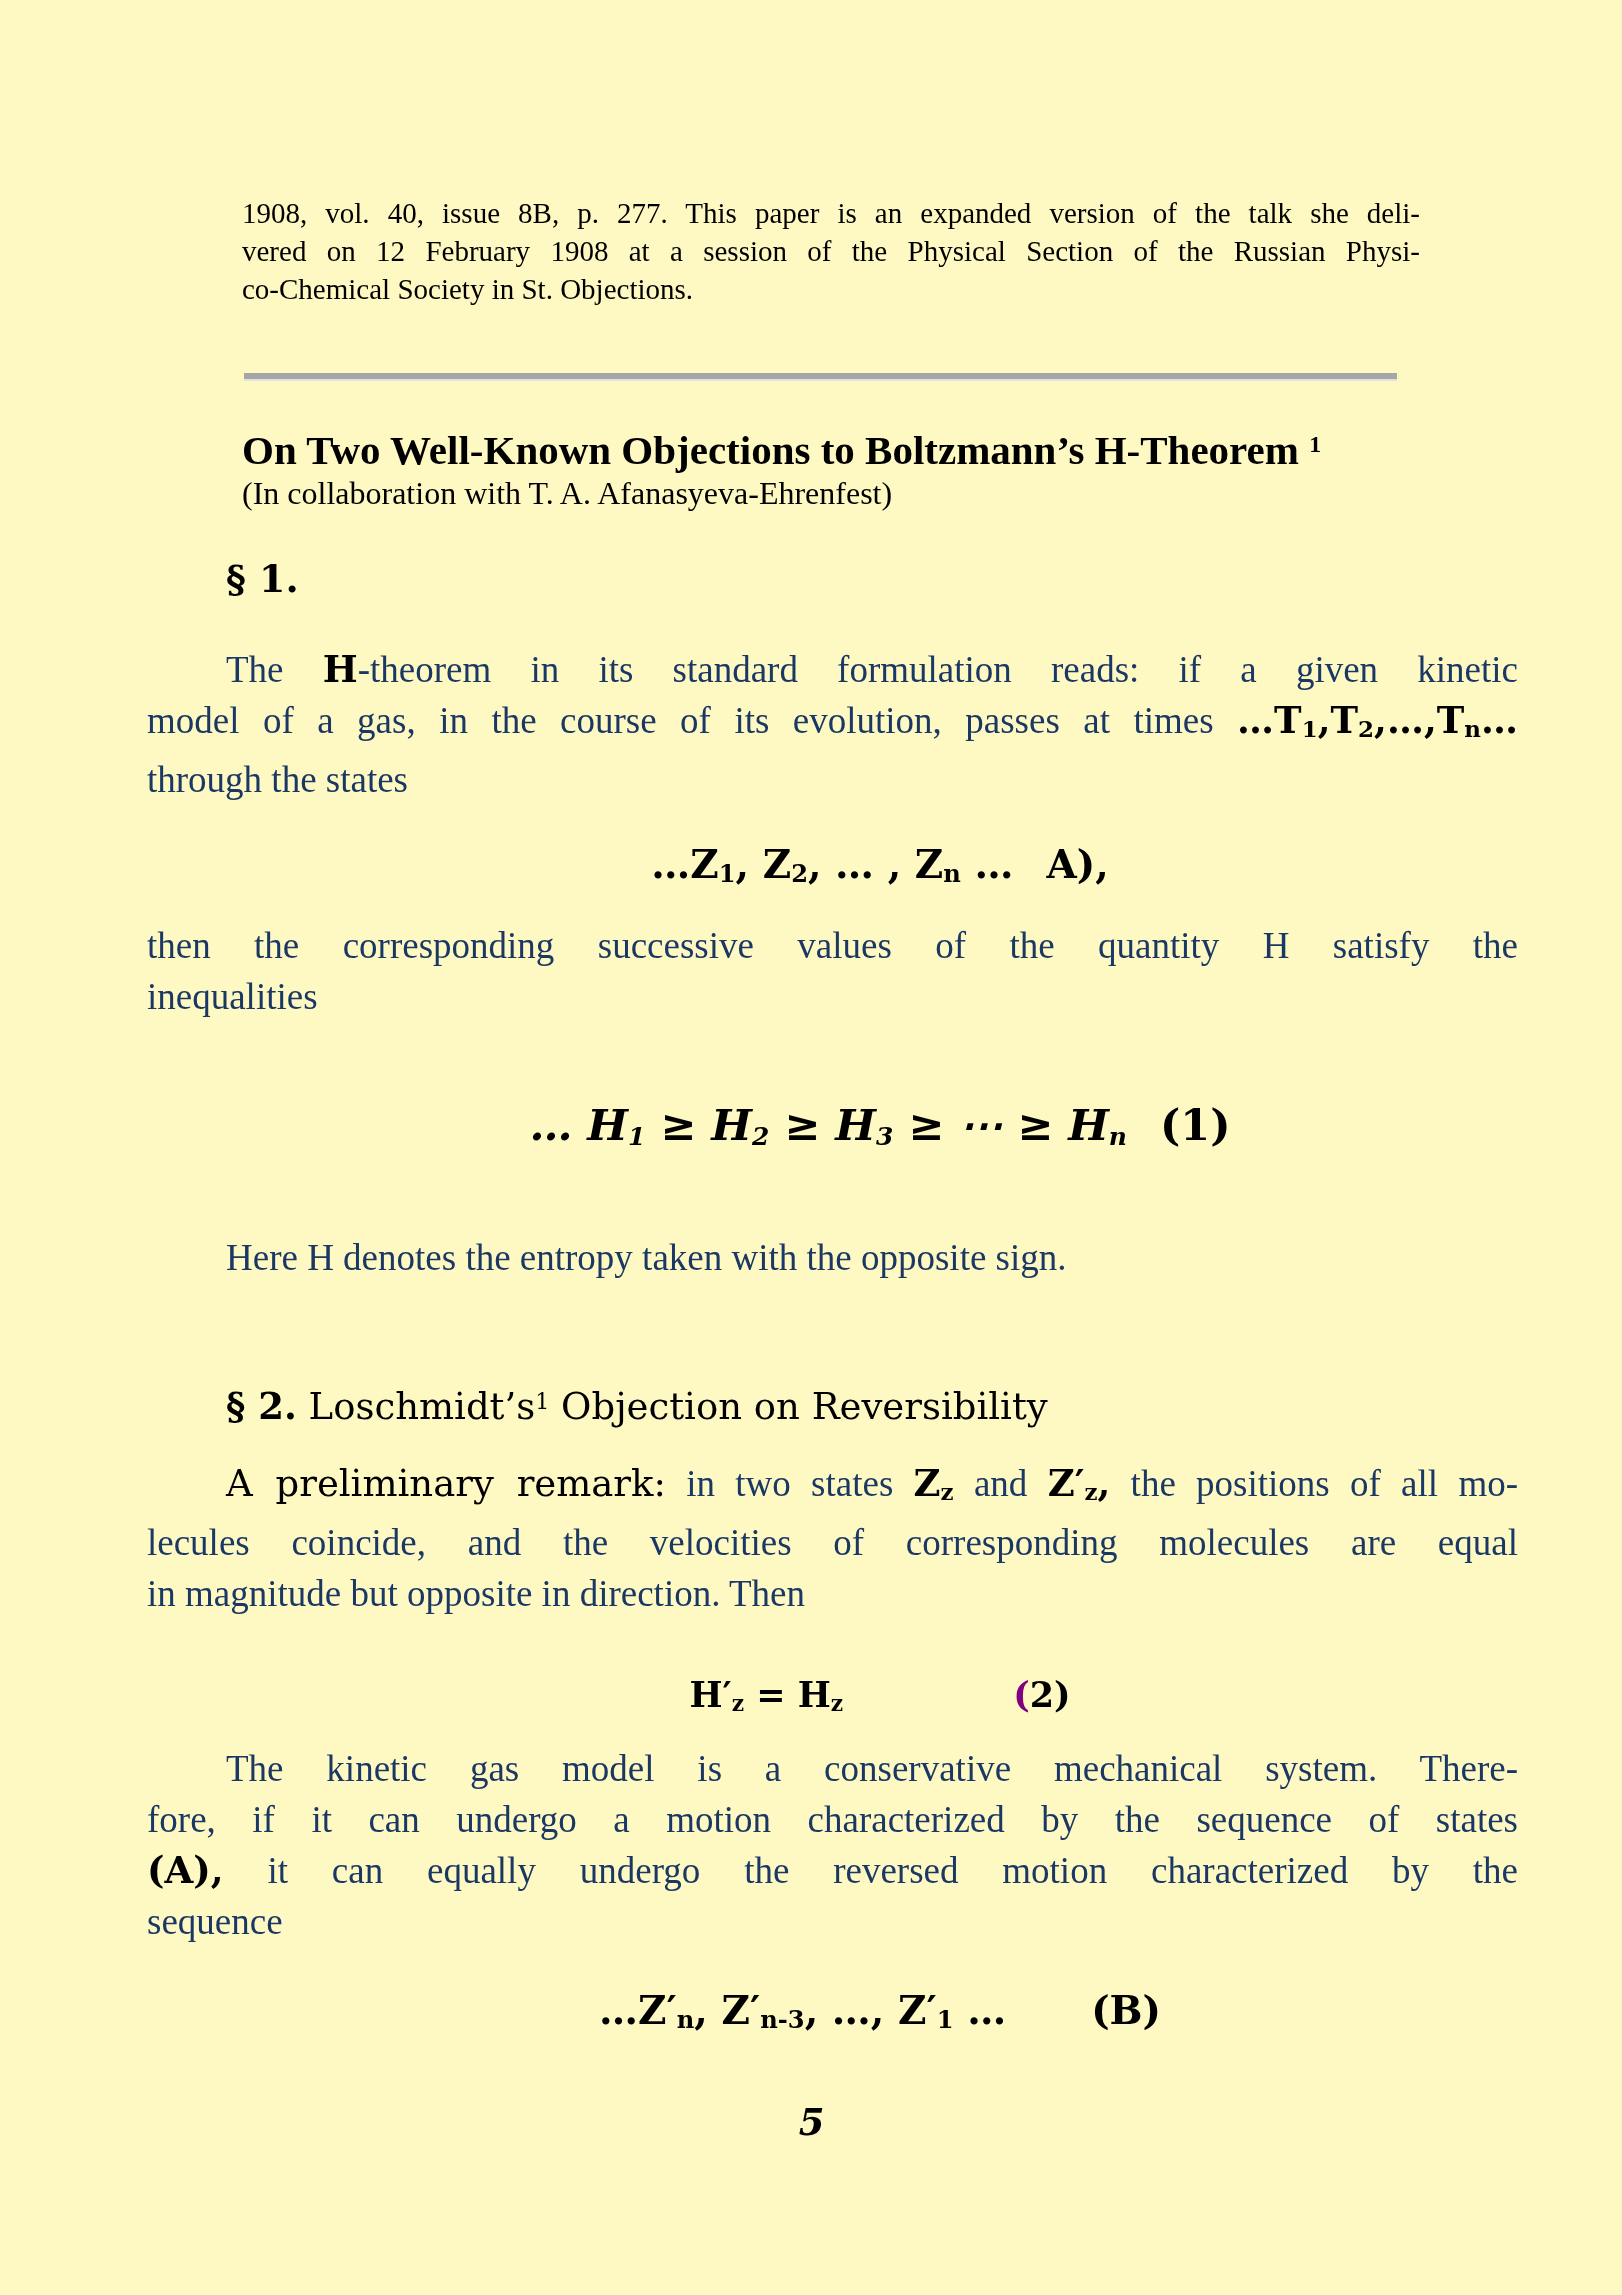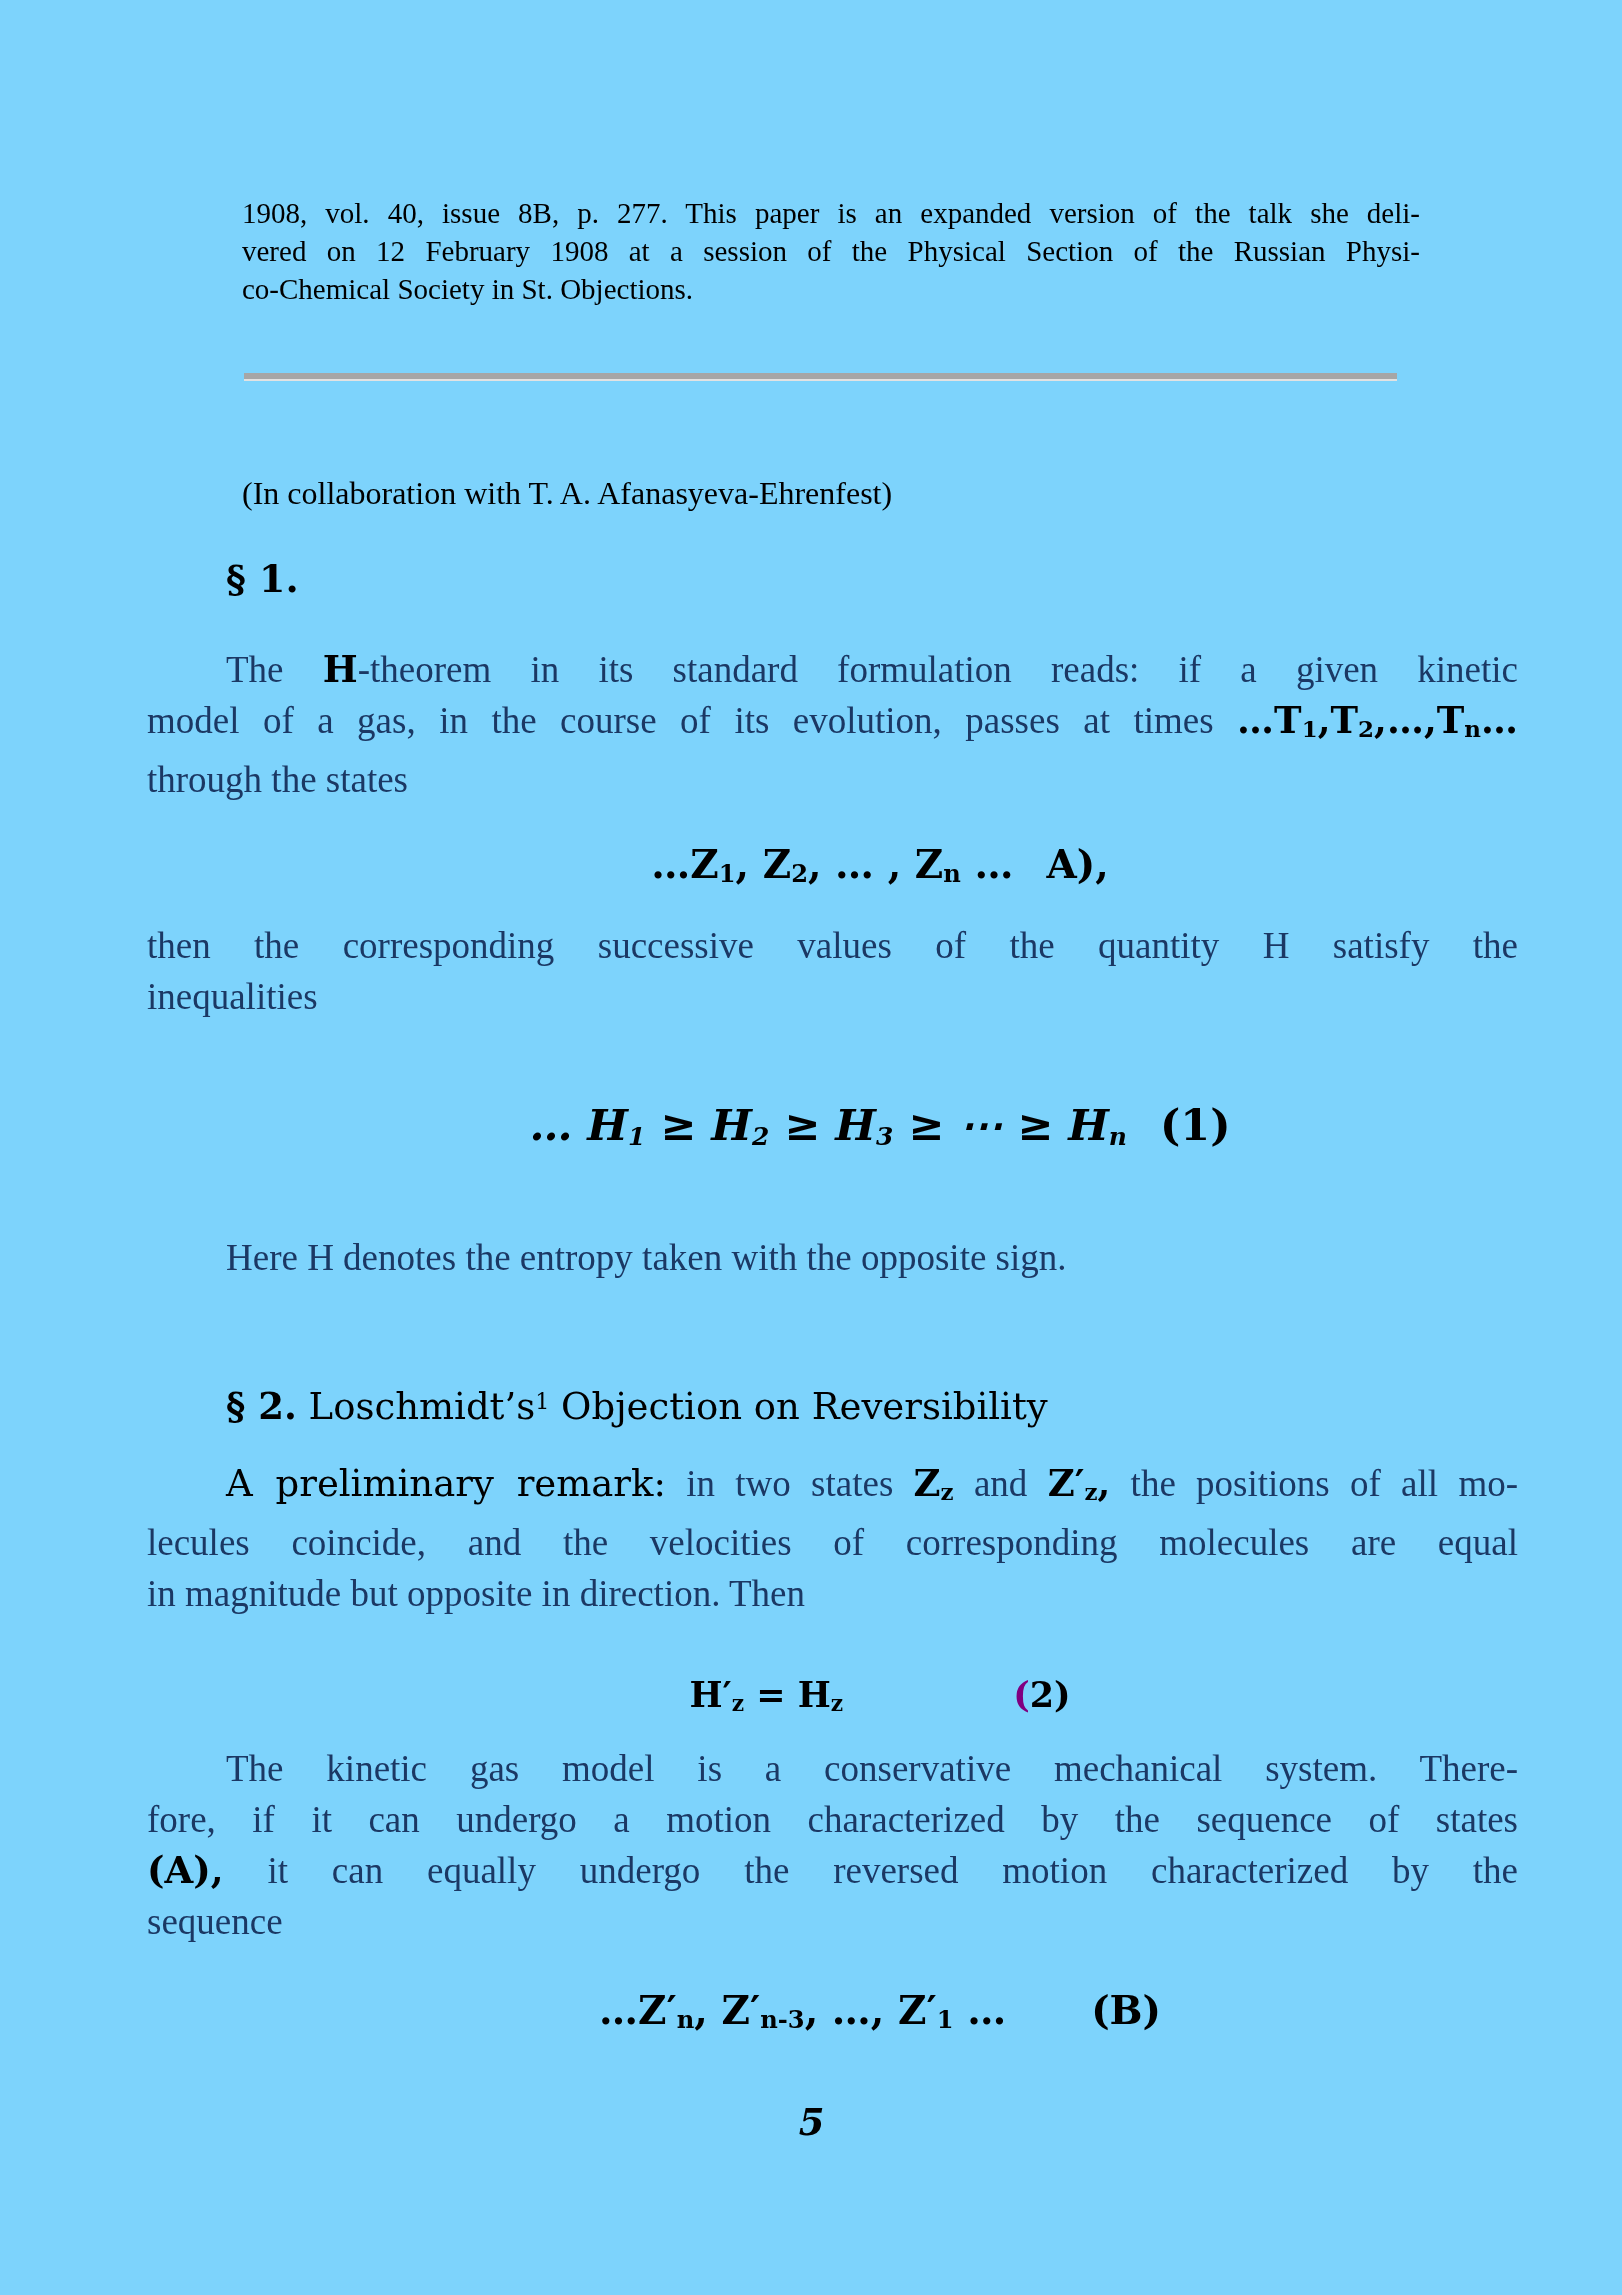--- a/index.html
+++ b/index.html
@@ -1,19 +1,19 @@
 <!DOCTYPE html>
 <html style="--navy: #1b3864; --purple: #800080; --rule: #a6a6a6;font-size:10.5px"><head>
 <meta charset="utf-8">
 <style>
   html,body{margin:0;padding:0;background:#e8e8e8;}
   #page{
     position:relative;
     width:1623px;height:2295px;
-    background:#7dd3fc;
+    background:#fef9c3;
     font-family:"Liberation Serif",serif;
     overflow:hidden;
   }
   .blk{position:absolute;color:#000;}
   .line{min-height:1em;}
   .just .line.j{text-align:justify;text-align-last:justify;}
   .center{text-align:center;}
   .indent .line:first-child{text-indent:79px;}
   .nowrap{white-space:nowrap;}
 
@@ -57,20 +57,23 @@
 <div id="page">
 
   <div id="fnote" class="blk just">
       <div class="line j"><span class="seg-k">1908, vol. 40, issue 8B, p. 277. This paper is an expanded version of the talk she deli-</span></div>
       <div class="line j"><span class="seg-k">vered on 12 February 1908 at a session of the Physical Section of the Russian Physi-</span></div>
       <div class="line"><span class="seg-k">co-Chemical Society in St. Objections.</span></div>
     </div>
 
   <div id="rule" class="blk"></div>
 
+  <div id="title" class="blk nowrap">
+      <div class="line"><span class="seg-t">On Two Well-Known Objections to Boltzmann’s H-Theorem </span><span class="seg-tsup">1</span></div>
+    </div>
 
   <div id="subtitle" class="blk">
       <div class="line"><span class="seg-k">(In collaboration with T. A. Afanasyeva-Ehrenfest)</span></div>
     </div>
 
   <div id="sec1" class="blk">
       <div class="line"><span class="seg-b">§ 1.</span></div>
     </div>
 
   <div id="para1" class="blk just indent">

